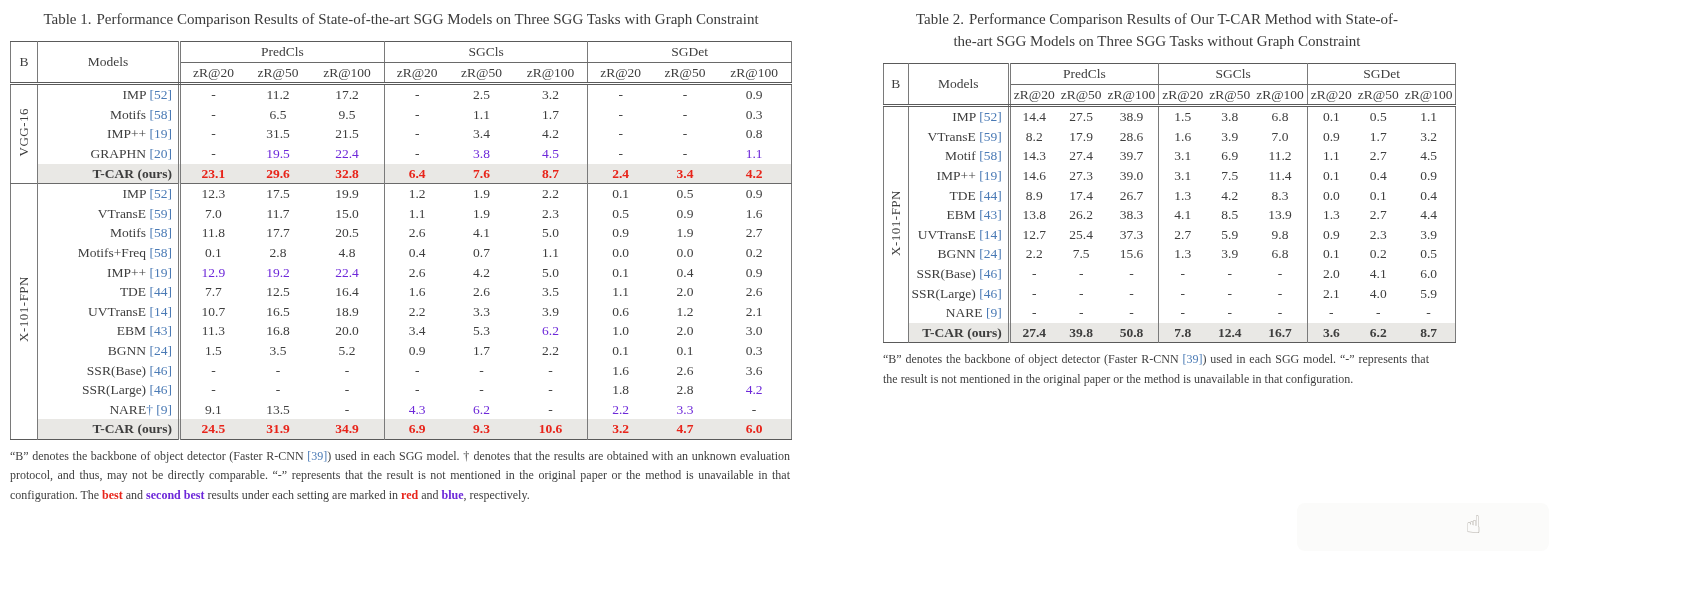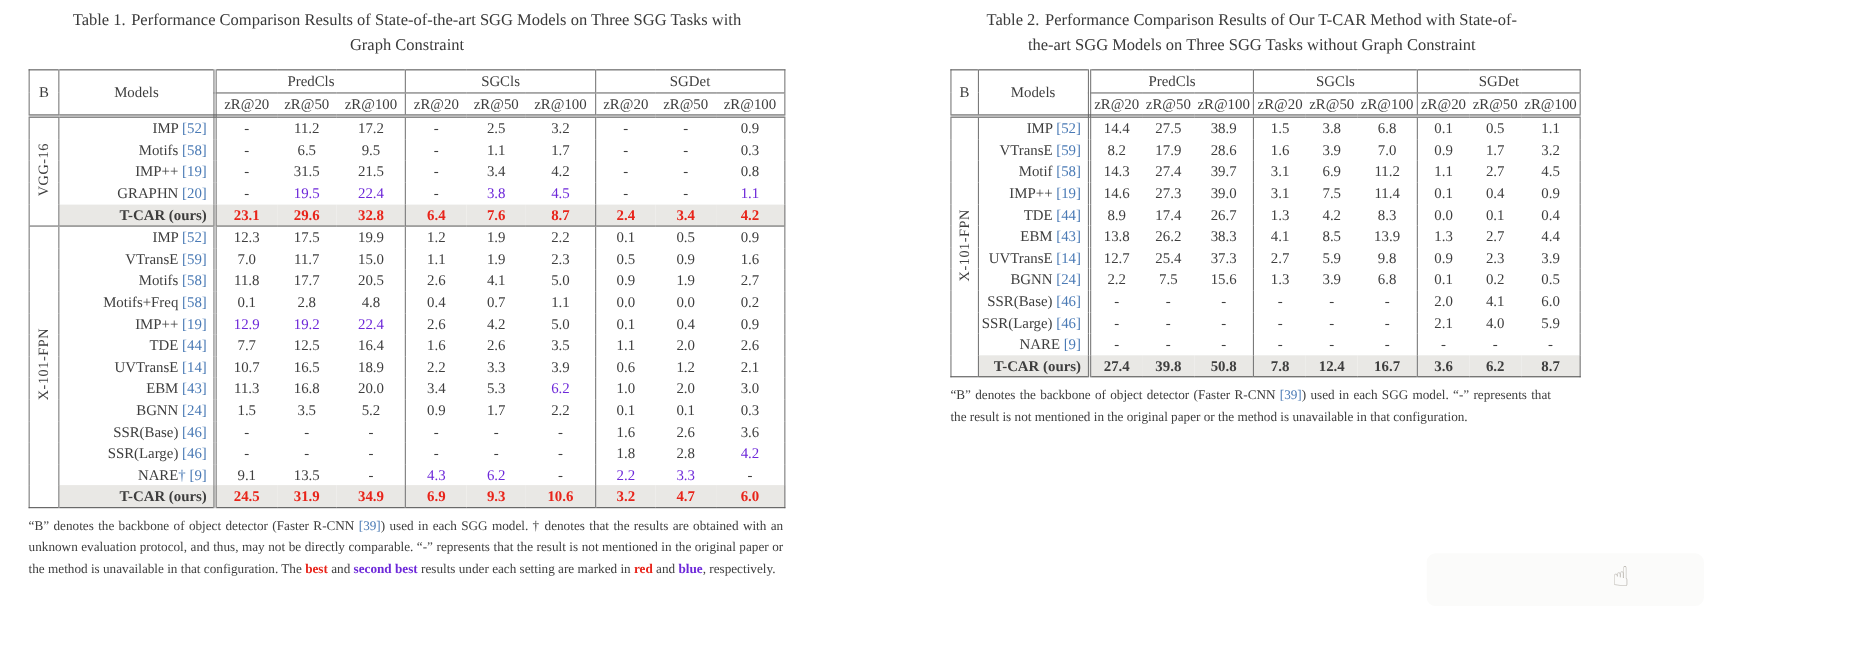--- a/index.html
+++ b/index.html
@@ -1,20 +1,20 @@
 <!DOCTYPE html>
 <html><head>
 <meta charset="utf-8">
 <style>
   * { margin:0; padding:0; box-sizing:border-box; }
   html,body { width:1700px; height:590px; background:#ffffff; overflow:hidden;
     font-family:"Liberation Serif","DejaVu Serif",serif; color:#3d3d3d; }
   .panel { position:absolute; top:8px; }
-  #panel1 { left:26px; width:688px; }
-  #panel2 { left:864px; width:548px; }
+  #panel1 { left:10px; width:782px; }
+  #panel2 { left:883px; width:548px; }
   .caption { text-align:center; font-size:15px; line-height:22px; color:#3a3a3a; padding:0 22px; margin-bottom:11px; }
   .caption .cap-text { margin-left:5px; }
   table { border-collapse:collapse; width:100%; font-size:13.5px; color:#3e3e3e;
     border-top:1px solid #5a5a5a; border-bottom:1px solid #5a5a5a;
     border-left:1px solid #7a7a7a; border-right:1px solid #7a7a7a; }
   th,td { font-weight:normal; text-align:center; padding:1px 3px; line-height:17.6px; }
   th.colB { width:27px; border-right:1px solid #7a7a7a; border-bottom:3px double #5a5a5a; }
   th.colM { width:142px; border-right:3px double #7a7a7a; border-bottom:3px double #5a5a5a; }
   #panel2 th.colM { width:126px; }
   th.group { border-bottom:1px solid #6a6a6a; }

